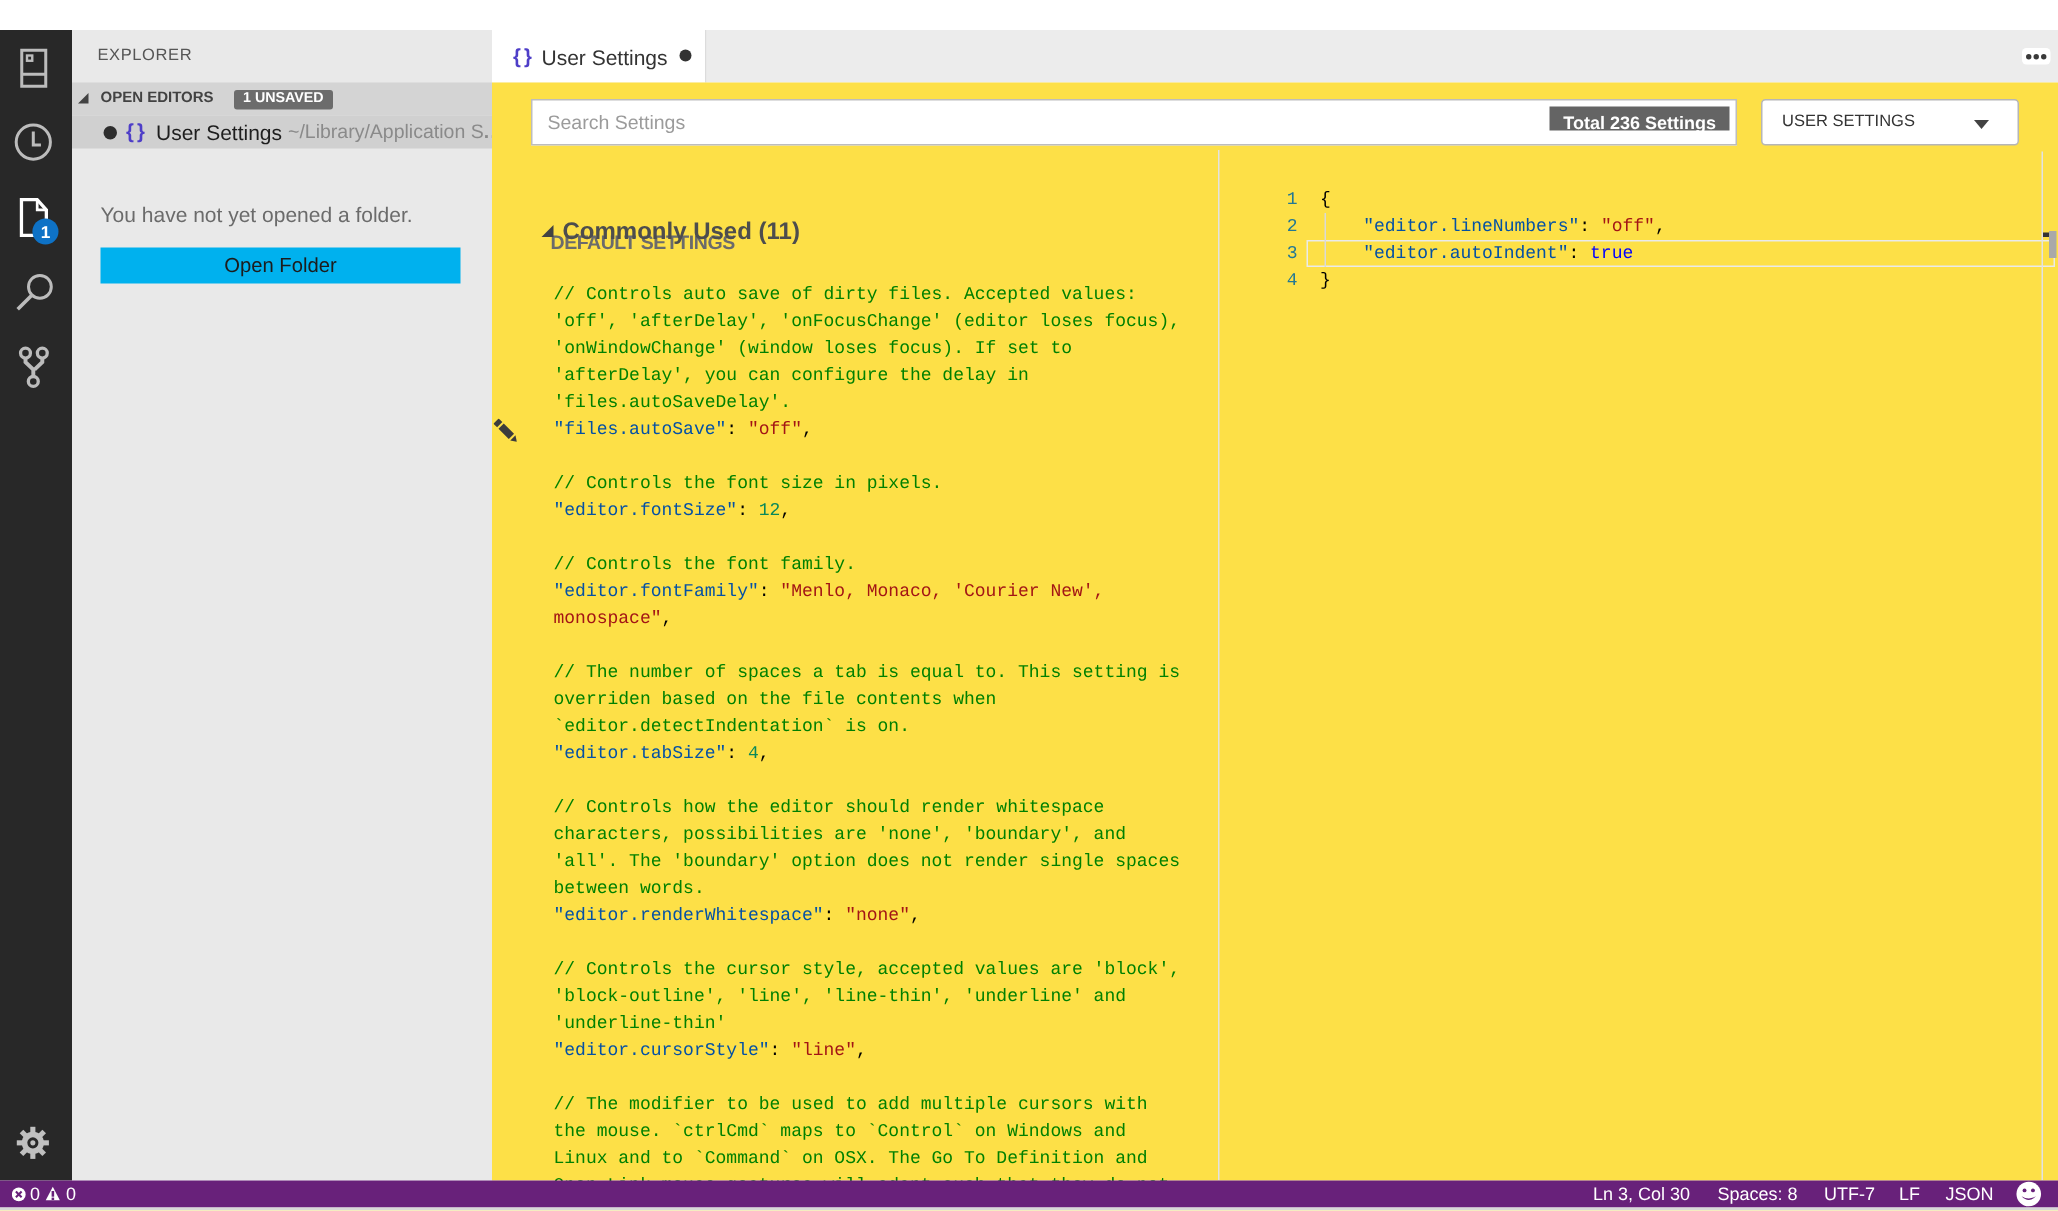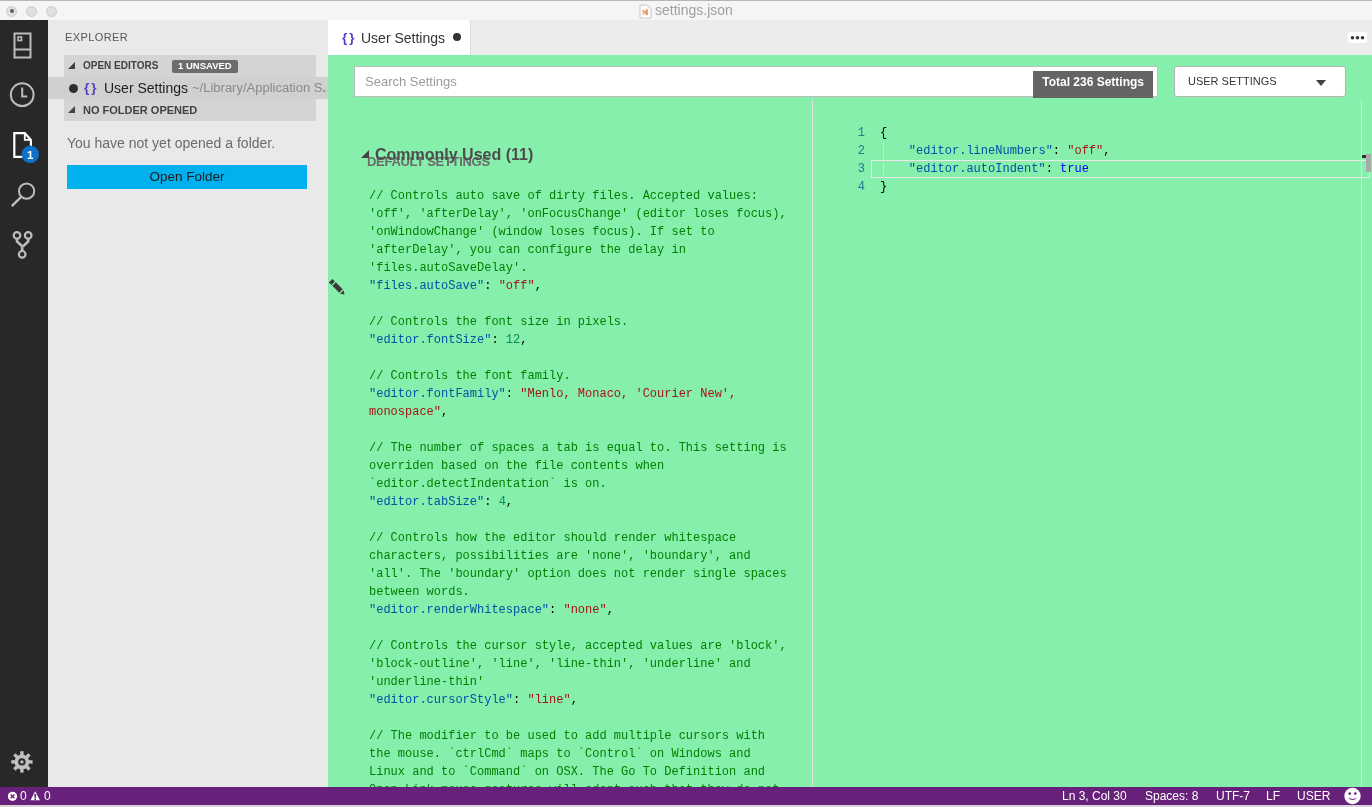--- a/index.html
+++ b/index.html
@@ -14,62 +14,49 @@
   .tl { position:absolute; top:4.5px; width:11px; height:11px; border-radius:50%;
     background:#e0e0e0; border:1px solid #cacaca; }
   #title-text { position:absolute; top:0.5px; left:655px; font-size:14px; color:#9f9f9f; }
 
   
   #activitybar { position:absolute; left:0; top:20px; width:48px; height:767px; background:#282828; }
 
   
   #sidebar { position:absolute; left:48px; top:20px; width:280px; height:767px; background:#e9e9e9; }
   #sb-title { position:absolute; left:17px; top:11px; font-size:11px; color:#565656; letter-spacing:0.4px; }
-  .sb-header { position:absolute; left:16px; width:252px; height:22px; background:#d4d4d4;
+  .sb-header { position:absolute; left:0; width:280px; height:22px; background:#d4d4d4;
     font-size:10.5px; font-weight:bold; color:#424242; line-height:22px; }
   .twisty { position:absolute; left:4px; top:7px; width:0; height:0;
     border-left:7px solid transparent; border-bottom:7px solid #424242; }
   .sb-sel { position:absolute; left:0; top:57px; width:280px; height:22px; background:#d0d0d0; }
 
   
   #tabstrip { position:absolute; left:328px; top:20px; width:1044px; height:35px; background:#ececec; }
   #tab { position:absolute; left:0; top:0; width:143px; height:35px; background:#fff;
     border-right:1px solid #dcdcdc; }
-  #editor { position:absolute; left:328px; top:55px; width:1044px; height:732px; background:#86efac; }
+  #editor { position:absolute; left:328px; top:55px; width:1044px; height:732px; background:#fde047; }
 
   .mono { font-family:"Liberation Mono", monospace; font-size:12px; line-height:18px; white-space:pre; }
   .ln { height:18px; }
   .c { color:#008000; }
   .k { color:#0451a5; }
   .s { color:#a31515; }
   .n { color:#09885a; }
   .b { color:#0000ff; }
 
   
   #statusbar { position:absolute; left:0; top:787px; width:1372px; height:18px; background:#68217a; }
   #bottomstrip { position:absolute; left:0; top:805px; width:1372px; height:2px; background:#d8d8d8; }
   .st { position:absolute; top:1px; font-size:12px; color:#fff; line-height:16px; }
 </style>
 </head>
 <body>
 <div id="root">
 
-  <div id="titlebar">
-    <div class="tl" style="left:6px;">
-        <div style="position:absolute;left:2.5px;top:2.5px;width:4px;height:4px;border-radius:50%;background:#5d5d5d;"></div>
-      </div>
-    <div class="tl" style="left:26px;"></div>
-    <div class="tl" style="left:46px;"></div>
-    <svg id="title-icon" class="abs" style="left:639px;top:3px;" width="13" height="15" viewBox="0 0 13 15">
-      <path d="M 1 1 L 8.5 1 L 12 4.5 L 12 14 L 1 14 Z" fill="#fdfdfd" stroke="#c9c9c9" stroke-width="1"></path>
-      <path d="M 8.5 1 L 8.5 4.5 L 12 4.5 Z" fill="#e4e4e4"></path>
-      <path d="M 3 7.2 L 4.6 8.7 L 3 10.2 L 3.9 10.9 L 5.6 9.5 L 7.6 11.5 L 9 10.8 L 9 5.6 L 7.6 5 L 5.6 7 L 3.9 5.6 Z" fill="#eda06c"></path>
-    </svg>
-    <div id="title-text">settings.json</div>
-  </div>
 
   <div id="activitybar">
     <svg width="48" height="767" viewBox="0 0 48 767" style="position:absolute;left:0;top:0;">
 
       <g stroke="#bcbcbc" stroke-width="2" fill="none">
         <rect x="14.5" y="13.5" width="16" height="24"></rect>
         <line x1="14.5" y1="29.5" x2="30.5" y2="29.5"></line>
         <rect x="18" y="17" width="3.5" height="3.5" stroke-width="1.6"></rect>
       </g>
 
@@ -119,24 +106,20 @@
       <span style="position:absolute;left:108px;top:5px;height:12.5px;line-height:12.5px;padding:0 6px;background:#6c6c6c;color:#fff;font-size:9.5px;font-weight:bold;border-radius:2px;text-align:center;">1 UNSAVED</span>
     </div>
 
     <div class="sb-sel">
       <div style="position:absolute;left:21px;top:6.5px;width:9px;height:9px;border-radius:50%;background:#2e2e2e;"></div>
       <span style="position:absolute;left:36px;top:0;line-height:22px;font-size:13.5px;font-weight:bold;color:#4e3ec8;letter-spacing:2px;">{}</span>
       <span style="position:absolute;left:56px;top:0;line-height:22px;font-size:14px;color:#1e1e1e;">User Settings</span>
       <span style="position:absolute;left:144px;top:0;line-height:22px;font-size:13px;color:#8a8a8a;white-space:nowrap;">~/Library/Application S<b style="letter-spacing:1px;">...</b></span>
     </div>
 
-    <div class="sb-header" style="top:79px;">
-      <div class="twisty"></div>
-      <span style="position:absolute;left:19px;font-size:11px;">NO FOLDER OPENED</span>
-    </div>
     <div style="position:absolute;left:19px;top:115px;font-size:14px;color:#6b6b6b;">You have not yet opened a folder.</div>
     <div style="position:absolute;left:19px;top:145px;width:240px;height:24px;background:#00b1ee;color:#1c1c1c;font-size:13.5px;text-align:center;line-height:24px;">Open Folder</div>
   </div>
 
   <div id="tabstrip">
     <div id="tab">
       <span style="position:absolute;left:14px;top:9.5px;font-size:13.5px;font-weight:bold;color:#4e3ec8;letter-spacing:2px;">{}</span>
       <span style="position:absolute;left:33px;top:9.5px;font-size:14px;color:#333;">User Settings</span>
       <div style="position:absolute;left:125px;top:13px;width:8px;height:8px;border-radius:50%;background:#333;"></div>
     </div>
@@ -145,21 +128,21 @@
         <circle cx="4.5" cy="5.8" r="1.8" fill="#3a3a3a"></circle>
         <circle cx="9.5" cy="5.8" r="1.8" fill="#3a3a3a"></circle>
         <circle cx="14.5" cy="5.8" r="1.8" fill="#3a3a3a"></circle>
       </svg>
   </div>
 
   <div id="editor">
 
     <div style="position:absolute;left:26px;top:11px;width:804px;height:31px;border:1px solid #bdbdbd;background:#fff;">
       <span style="position:absolute;left:10px;top:7px;font-size:13px;color:#9b9b9b;">Search Settings</span>
-      <span style="position:absolute;right:4px;top:4px;height:27px;line-height:23px;padding:0 9px;background:#646464;color:#fff;font-size:12px;font-weight:bold;">Total 236 Settings</span>
+      <span style="position:absolute;right:4px;top:4px;height:16px;line-height:23px;padding:0 9px;background:#646464;color:#fff;font-size:12px;font-weight:bold;">Total 236 Settings</span>
     </div>
     <div style="position:absolute;left:846px;top:11px;width:172px;height:31px;border:1px solid #b6b6b6;background:#fff;border-radius:3px;">
       <span style="position:absolute;left:13px;top:8px;font-size:11px;color:#333;">USER SETTINGS</span>
       <div style="position:absolute;right:19px;top:13px;width:0;height:0;border-left:5px solid transparent;border-right:5px solid transparent;border-top:6px solid #424242;"></div>
     </div>
 
     <div style="position:absolute;left:39px;top:51px;font-size:13px;letter-spacing:-0.3px;font-weight:bold;color:#6b6b6b;margin-top:48px;">DEFAULT SETTINGS</div>
     <div style="position:absolute;left:32.5px;top:94.5px;width:0;height:0;border-left:8px solid transparent;border-bottom:8px solid #424242;"></div>
     <div style="position:absolute;left:47px;top:91px;font-size:16px;font-weight:bold;color:#4d4d4d;">Commonly Used (11)</div>
 
@@ -194,21 +177,21 @@
       <path d="M 27.2 4.2 L 31.9 13.2 L 22.5 13.2 Z" fill="#fff"></path>
       <rect x="26.4" y="7.0" width="1.7" height="3.8" fill="#68217a"></rect>
       <rect x="26.4" y="11.4" width="1.7" height="1.6" fill="#68217a"></rect>
     </svg>
     <span class="st" style="left:20px;">0</span>
     <span class="st" style="left:44px;">0</span>
     <span class="st" style="left:1062px;">Ln 3, Col 30</span>
     <span class="st" style="left:1145px;">Spaces: 8</span>
     <span class="st" style="left:1216px;">UTF-7</span>
     <span class="st" style="left:1266px;">LF</span>
-    <span class="st" style="left:1297px;">USER</span>
+    <span class="st" style="left:1297px;">JSON</span>
     <svg width="20" height="18" viewBox="0 0 20 18" style="position:absolute;left:1343px;top:0;">
       <circle cx="9.5" cy="9" r="8.2" fill="#fff"></circle>
       <circle cx="6.7" cy="6.6" r="1.3" fill="#68217a"></circle>
       <circle cx="12.3" cy="6.6" r="1.3" fill="#68217a"></circle>
       <path d="M 4.7 10.5 Q 9.5 15.6 14.3 10.5 Q 9.5 13.4 4.7 10.5 Z" fill="#68217a"></path>
     </svg>
   </div>
   <div id="bottomstrip"></div>
 </div>
 

